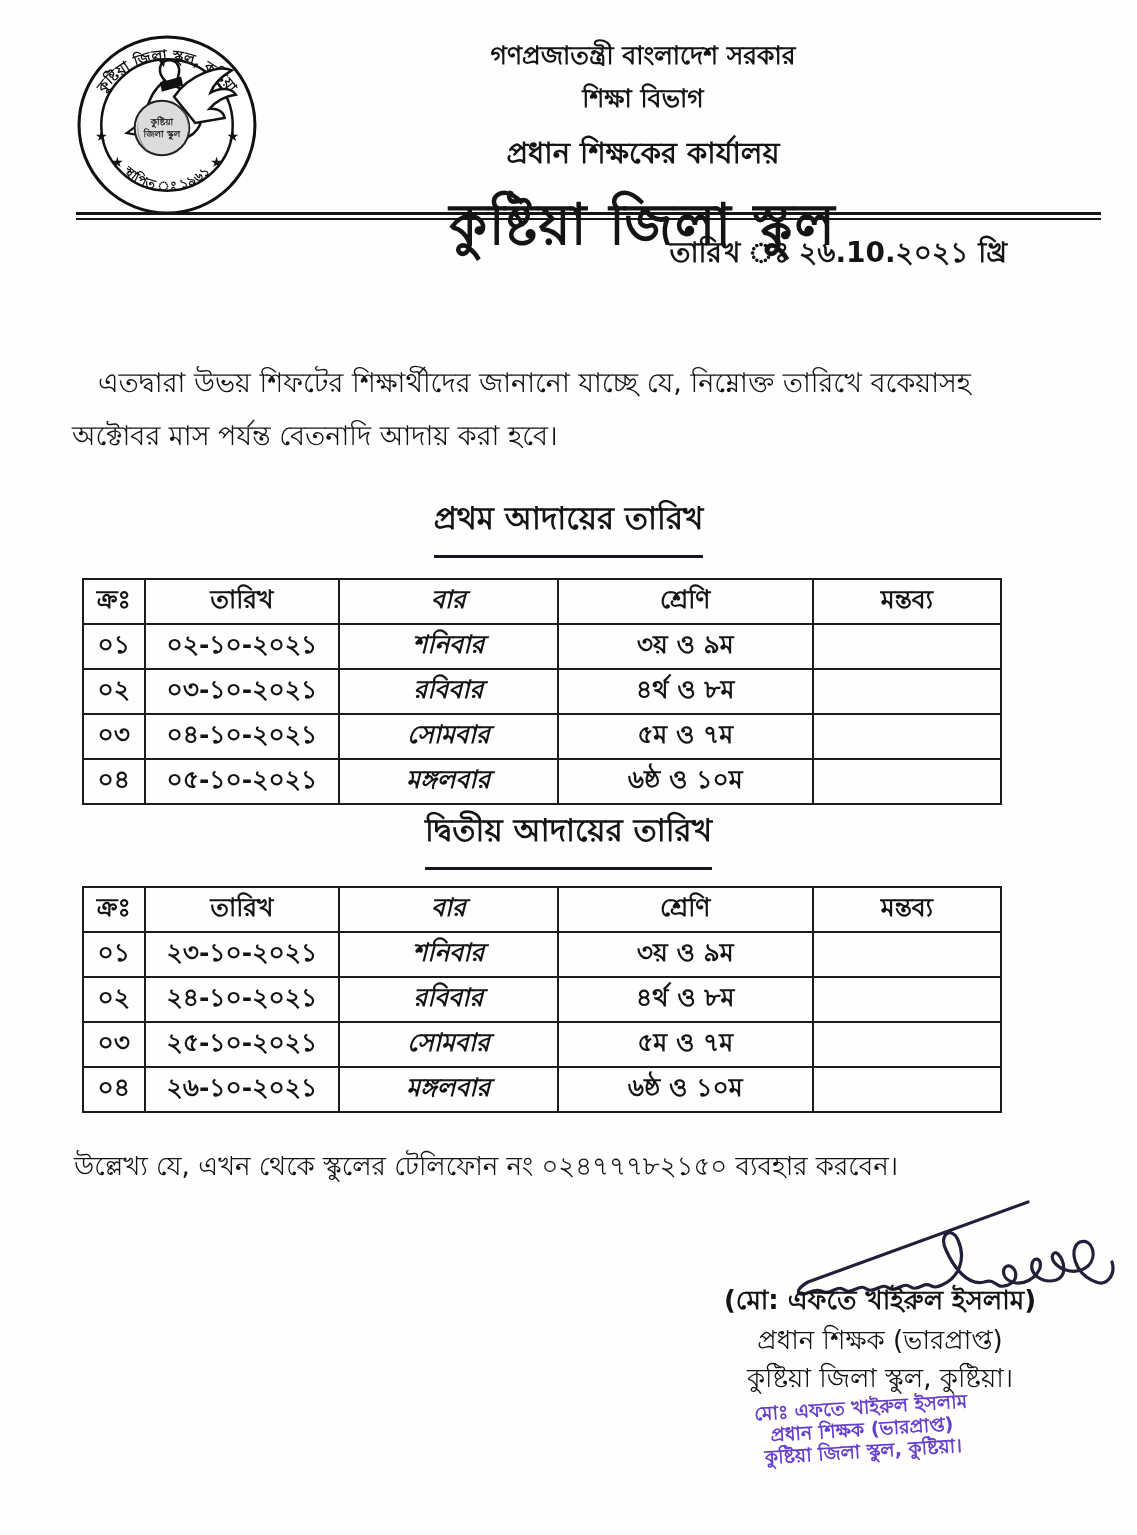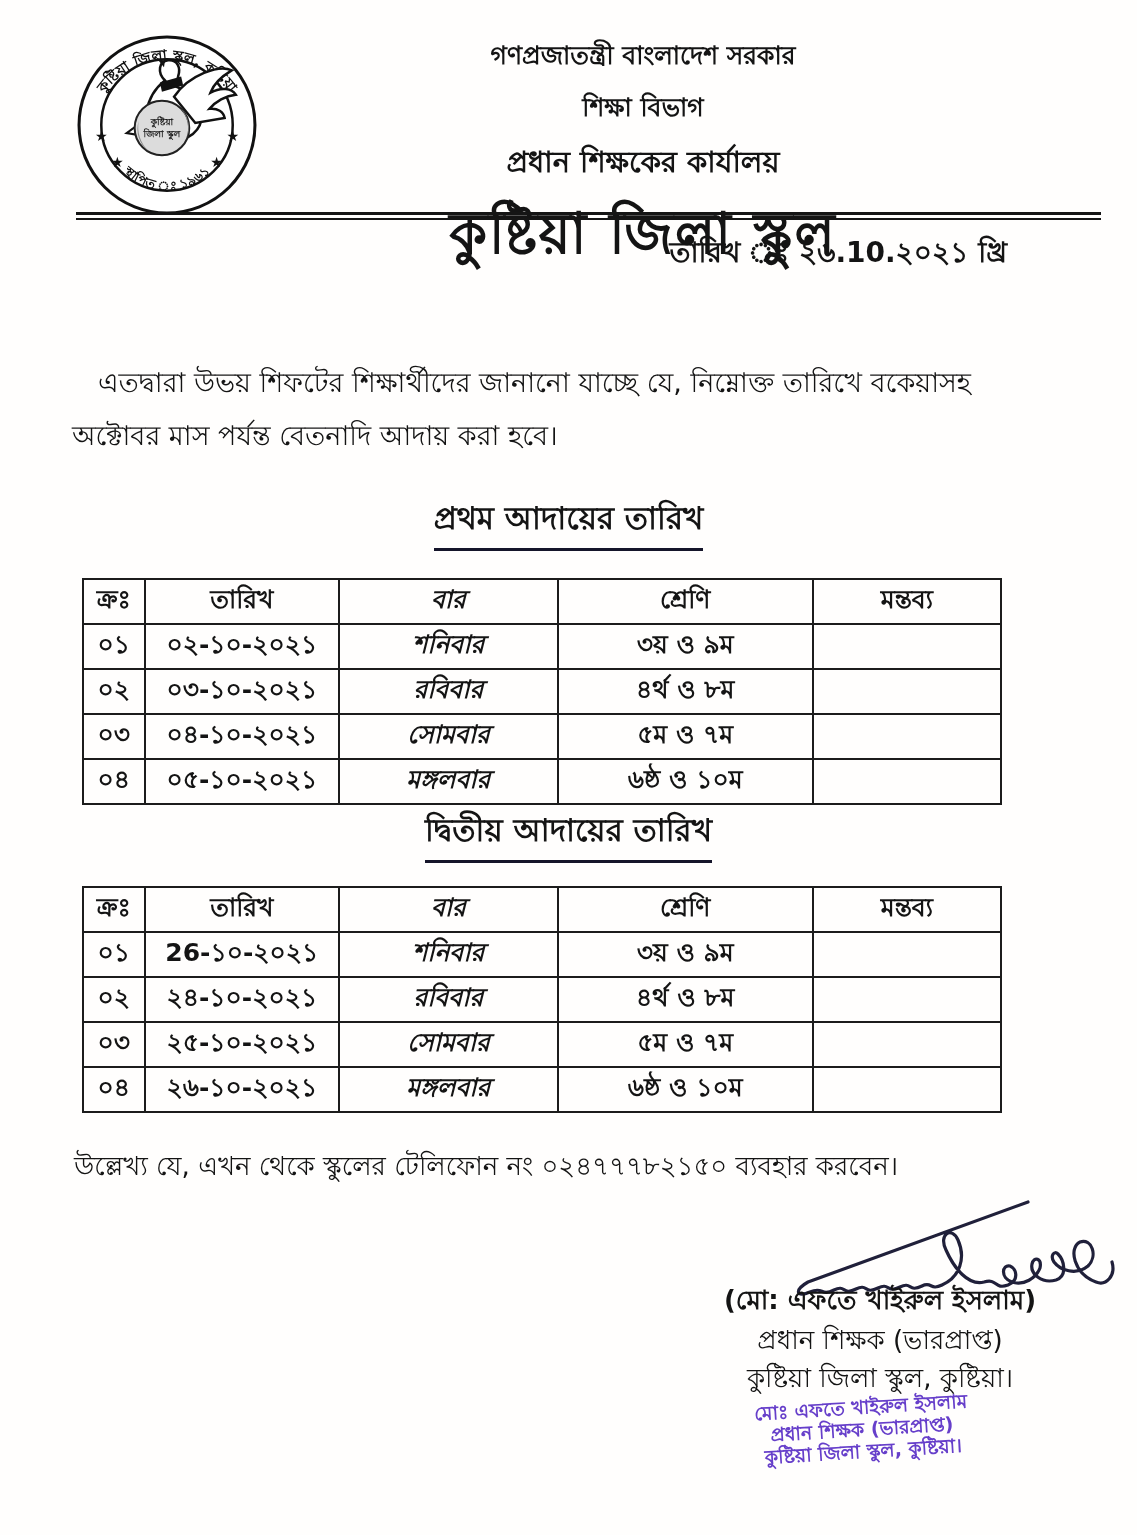--- a/index.html
+++ b/index.html
@@ -13,21 +13,21 @@
     color: #141414;
     overflow: hidden;
   }
   
   .logo { position:absolute; left:76px; top:34px; width:182px; height:182px; }
   .header-text {
     position:absolute; left:219px; right:70px; top:36px;
     text-align:center; font-weight:bold;
   }
   .hl-1 { font-size:25px; }
-  .hl-2 { font-size:25px; margin-top:9px; }
+  .hl-2 { font-size:25px; }
   .hl-3 { font-size:29px; margin-top:8px; }
   .school-title {
     margin-top:4px;
     font-size:54px; font-weight:bold; letter-spacing:2px;
     transform: scaleY(1.05);
   }
   .rule {
     position:absolute; left:76px; right:36px; top:212px;
     height:8px; border-top:3px solid #151515; border-bottom:2px solid #151515;
   }
@@ -36,21 +36,21 @@
     font-size:28px; font-weight:bold;
   }
   
   .intro {
     position:absolute; top:356px; left:72px; width:952px;
     font-size:27px; line-height:53px; text-indent:26px; font-weight:500;
   }
   .section-title { position:absolute; left:0; width:100%; text-align:center; }
   .section-title span {
     display:inline-block; font-size:31px; font-weight:bold;
-    border-bottom:3px solid #15152a; padding-bottom:2px;
+    border-bottom:3px solid #15152a; padding-bottom:9px;
   }
   .st-1 { top:494px; }
   .st-2 { top:806px; }
   table.sched {
     position:absolute; left:82px; width:920px;
     border-collapse:collapse; table-layout:fixed;
     text-align:center;
   }
   .tbl-1 { top:578px; }
   .tbl-2 { top:886px; }
@@ -188,21 +188,21 @@
           <th>ক্রঃ</th>
           <th>তারিখ</th>
           <th>বার</th>
           <th>শ্রেণি</th>
           <th>মন্তব্য</th>
         </tr>
       </thead>
       <tbody>
         <tr>
           <td>০১</td>
-          <td>26-১০-২০২১</td>
+          <td>২৩-১০-২০২১</td>
           <td>শনিবার</td>
           <td>৩য় ও ৯ম</td>
           <td></td>
         </tr>
         <tr>
           <td>০২</td>
           <td>২৪-১০-২০২১</td>
           <td>রবিবার</td>
           <td>৪র্থ ও ৮ম</td>
           <td></td>

